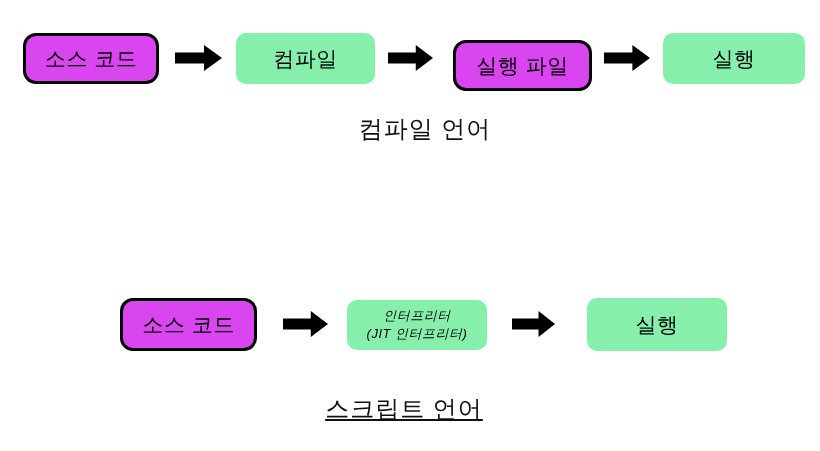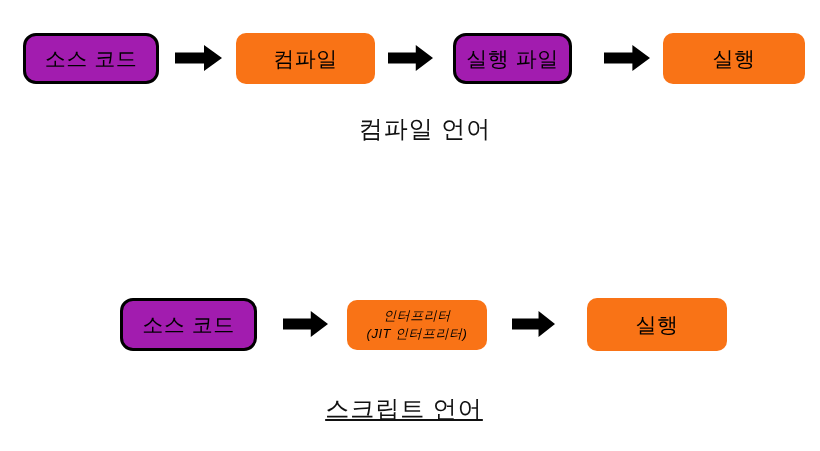--- a/index.html
+++ b/index.html
@@ -20,26 +20,26 @@
     display: flex;
     align-items: center;
     justify-content: center;
     text-align: center;
     color: #000000;
     font-size: 21px;
     letter-spacing: 0.5px;
     box-sizing: border-box;
   }
   .node.outlined {
-    background: #a21caf;
+    background: #d946ef;
     border: 3px solid #000000;
     border-radius: 13px;
   }
   .node.filled {
-    background: #f97316;
+    background: #86efac;
     border: none;
     border-radius: 10px;
   }
   .node .two-line {
     font-size: 13px;
     line-height: 1.35;
   }
   .arrow {
     position: absolute;
     width: 47px;
@@ -73,21 +73,21 @@
   <div class="node filled" style="left:236px; top:33px; width:139px; height:51px;">
     <span>컴파일</span>
   </div>
 
   <div class="arrow" style="left:388px; top:45px; width:45px;">
     <svg viewBox="0 0 47 26" preserveAspectRatio="none">
       <polygon points="0,7.5 29,7.5 29,0 47,13 29,26 29,18.5 0,18.5" fill="#000000"></polygon>
     </svg>
   </div>
 
-  <div class="node outlined" style="left:453px; top:33px; width:119px; height:51px;">
+  <div class="node outlined" style="left:453px; top:40px; width:139px; height:51px;">
     <span>실행 파일</span>
   </div>
 
   <div class="arrow" style="left:604px; top:45px; width:46px;">
     <svg viewBox="0 0 47 26" preserveAspectRatio="none">
       <polygon points="0,7.5 29,7.5 29,0 47,13 29,26 29,18.5 0,18.5" fill="#000000"></polygon>
     </svg>
   </div>
 
   <div class="node filled" style="left:663px; top:33px; width:142px; height:51px;">

